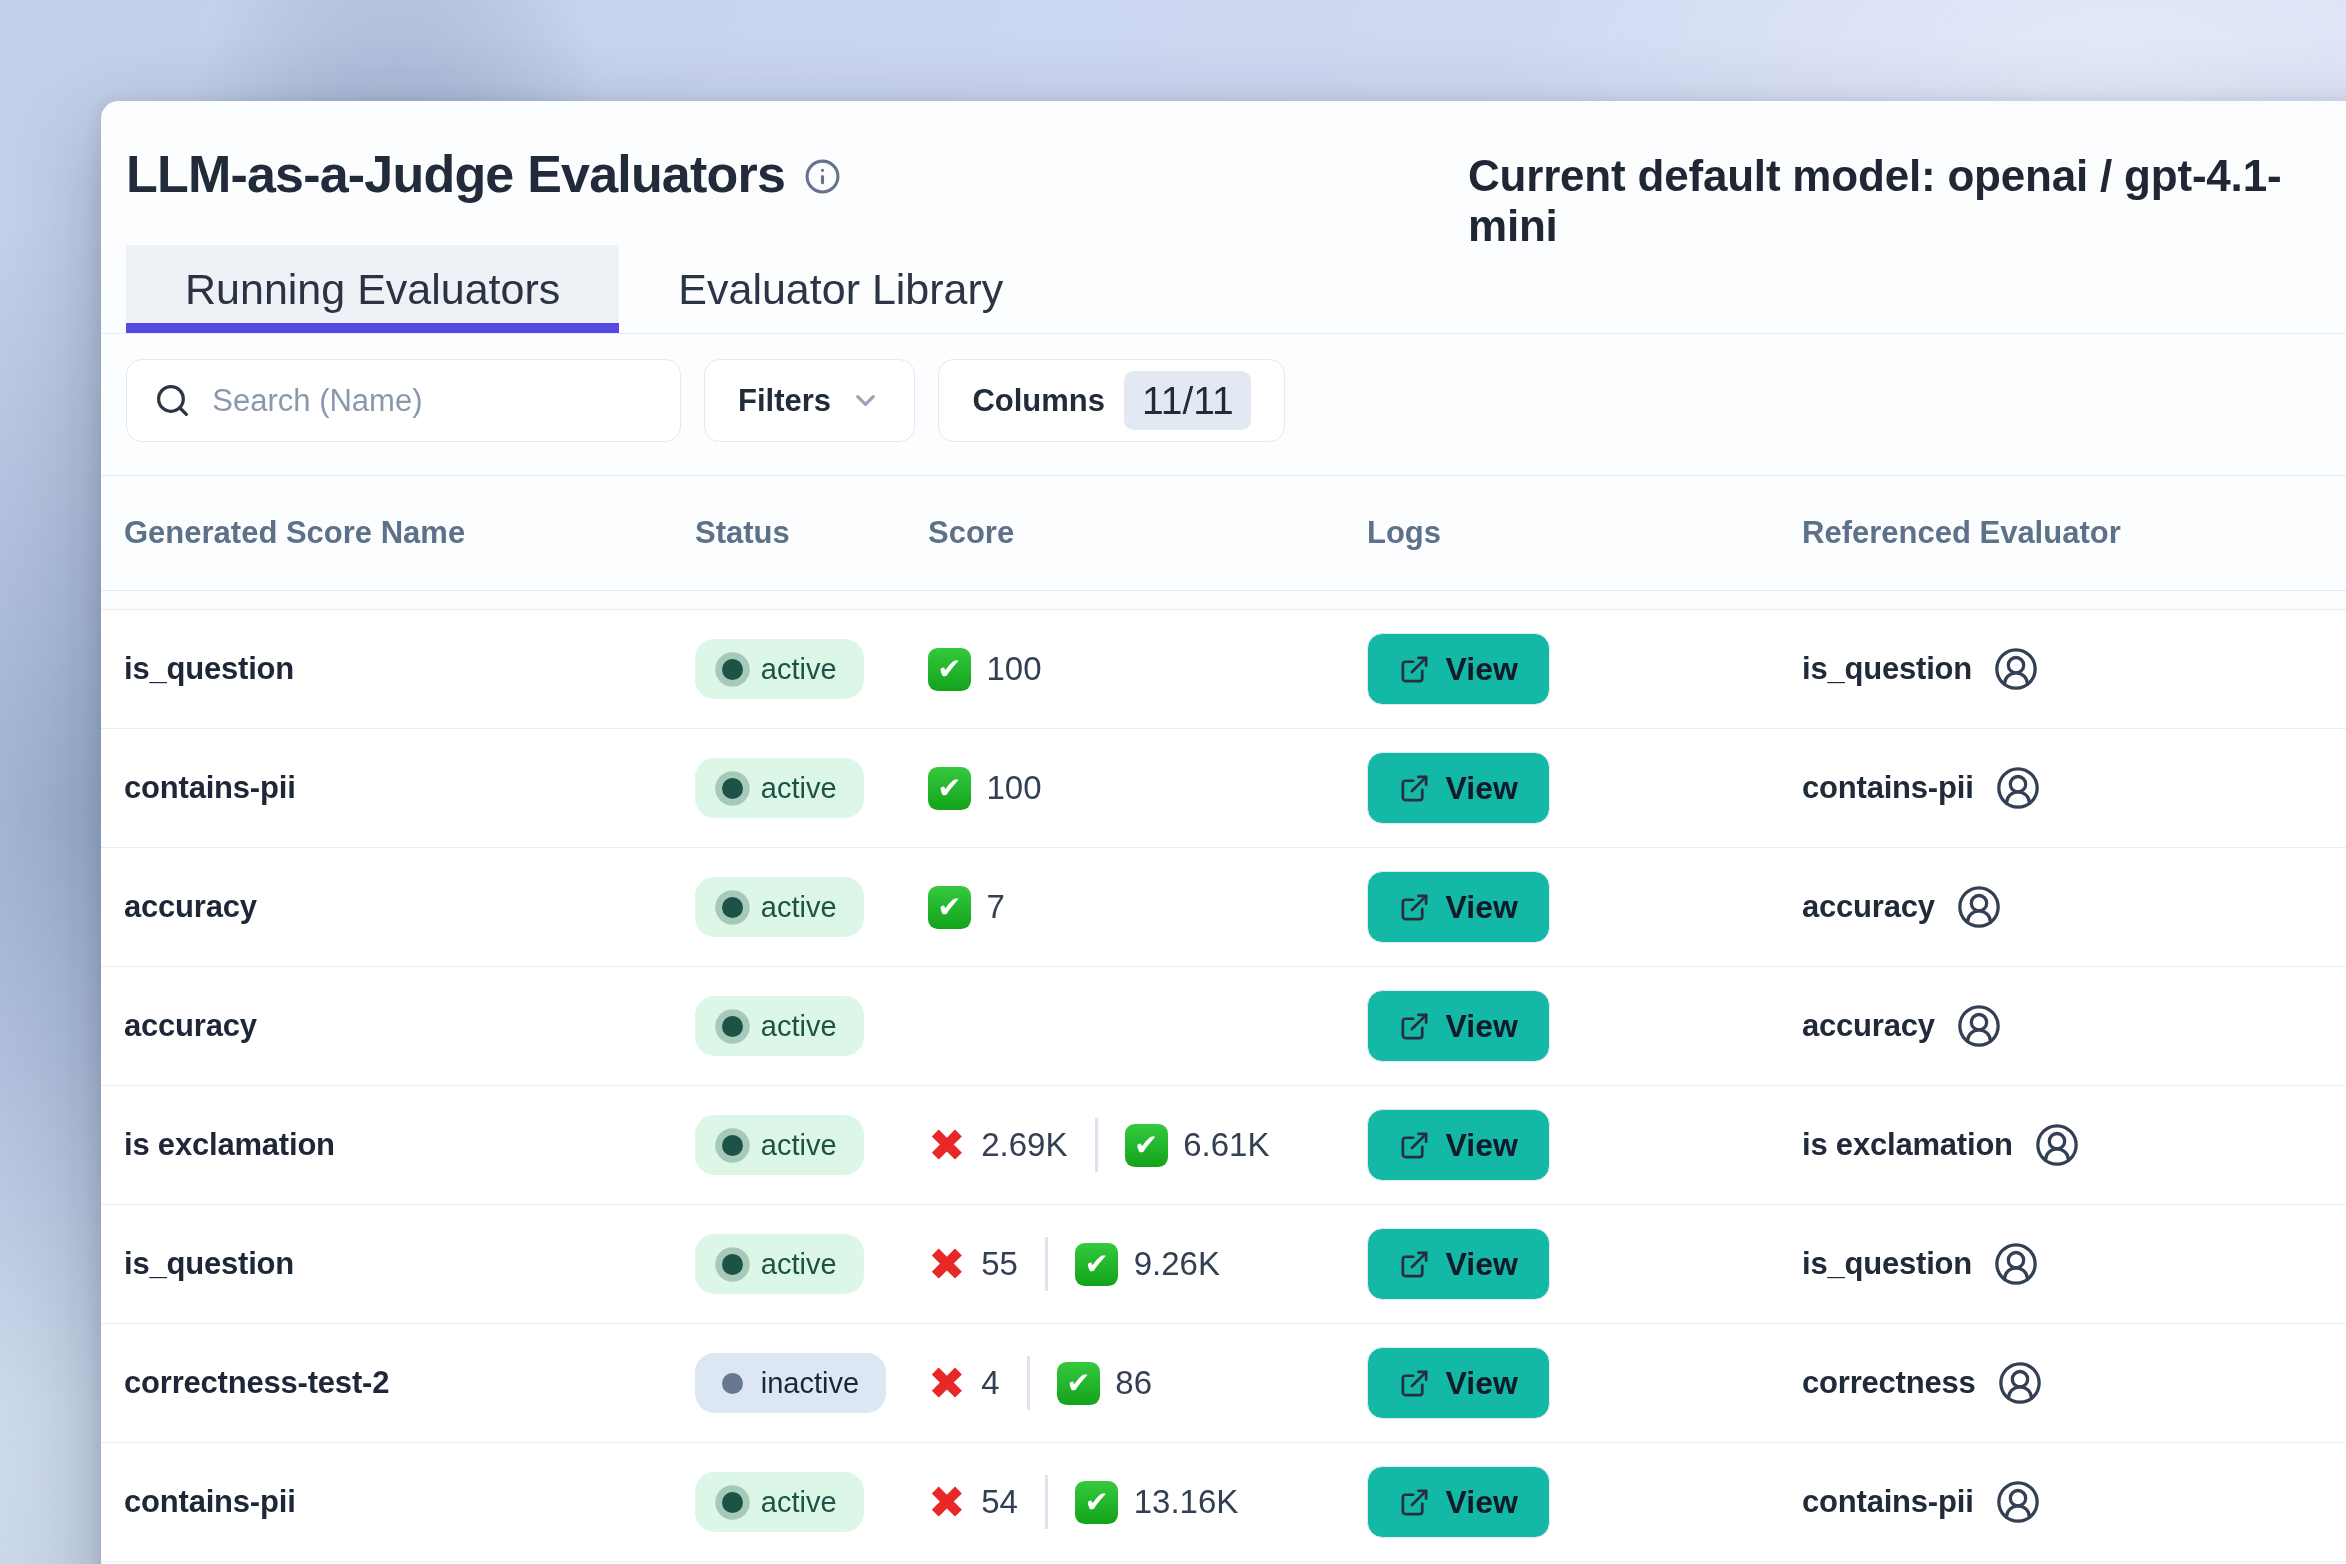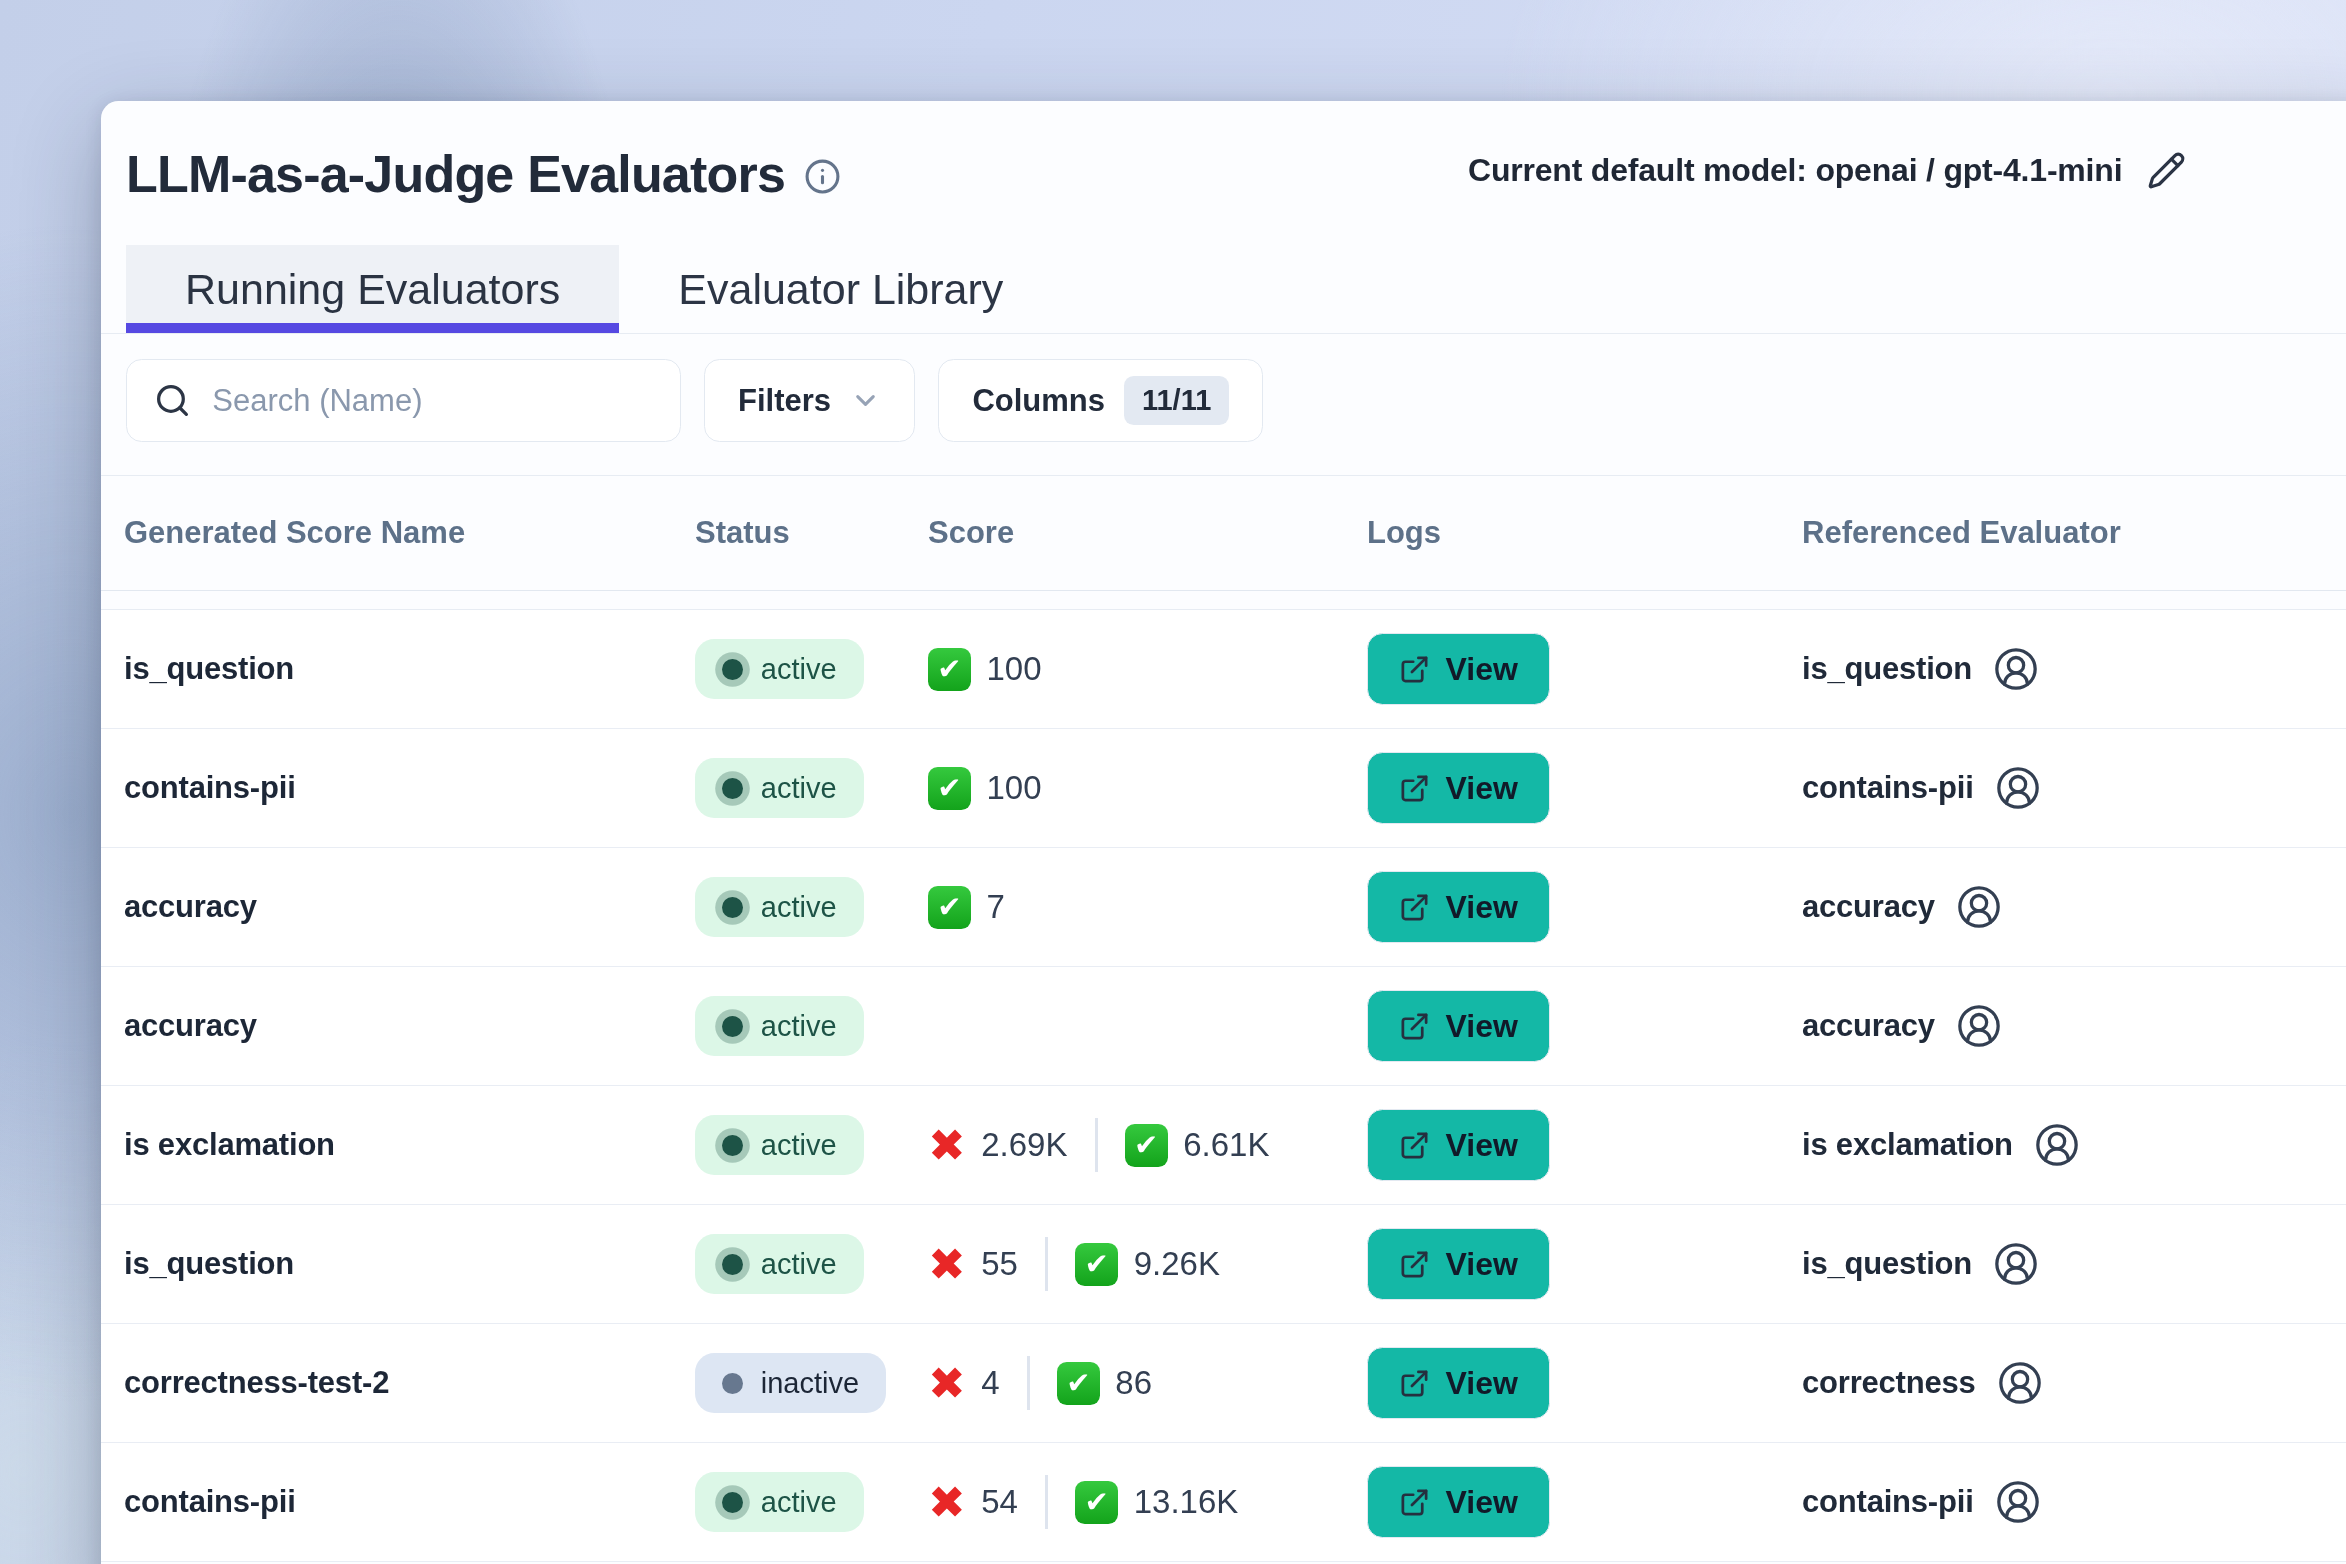--- a/index.html
+++ b/index.html
@@ -19,36 +19,36 @@
     background:#fcfdff; border-radius:17.5px;
     box-shadow:0 29px 87px rgba(23,37,60,.30), 0 3.9px 17.5px rgba(23,37,60,.12);
     overflow:hidden;
   }
   
   .card-header { position:relative; padding:43px 0 0 25px; height:144px; }
   .title-wrap { display:flex; align-items:center; gap:19.4px; }
   .page-title { font-size:52px; font-weight:700; letter-spacing:-0.8px; color:#222b3a; }
   .info-icon { width:37px; height:37px; color:#64748b; margin-top:5.8px; }
   .model-wrap { position:absolute; left:1367px; top:50px; display:flex; align-items:center; gap:25px; }
-  .model-text { font-size:32px; font-weight:600; color:#1f2735; letter-spacing:-0.2px; }
+  .model-text { font-size:44px; font-weight:600; color:#1f2735; letter-spacing:-0.2px; }
   .pencil-icon { width:39px; height:39px; color:#2b3445; }
   
   .tabs { display:flex; margin-top:0; padding-left:25px; height:89px; border-bottom:1.9px solid #e7ecf3; }
   .tab { position:relative; display:flex; align-items:center; padding:0 59px; font-size:43px; font-weight:400; color:#2c3545; cursor:default; }
   .tab.active { background:#eef1f6; color:#2a3342; }
   .tab.active::after { content:""; position:absolute; left:0; right:0; bottom:0; height:9.7px; background:#5649e2; }
   
   .toolbar { display:flex; gap:23px; padding:25px 0 33px 25px; border-bottom:1.9px solid #e7ecf3; }
   .search-box { display:flex; align-items:center; gap:21.3px; width:555px; height:83px; padding:4px 27px; border:1.9px solid #e3e9f1; border-radius:15.5px; background:#fff; }
   .search-icon { width:37px; height:37px; color:#2c3545; flex:none; }
   .search-box input { border:none; outline:none; width:100%; font-family:inherit; font-size:31px; color:#222b3a; background:transparent; }
   .search-box input::placeholder { color:#8a98ad; }
   .btn { display:flex; align-items:center; gap:19.4px; height:83px; padding:0 33px; border:1.9px solid #e3e9f1; border-radius:15.5px; background:#fff; font-size:31px; font-weight:600; color:#222b3a; }
   .chevron-icon { width:31px; height:31px; color:#97a3b6; }
-  .count-badge { background:#e3e9f2; border-radius:9.7px; padding:7.8px 17.5px; font-size:29px; font-weight:700; color:#222b3a; }
+  .count-badge { background:#e3e9f2; border-radius:9.7px; padding:7.8px 17.5px; font-size:39px; font-weight:400; color:#222b3a; }
   
   .grid-row { display:grid; grid-template-columns:571px 233px 439px 435px 1fr; align-items:center; padding-left:23px; }
   .thead { height:115px; color:#5d7189; font-size:31px; font-weight:600; border-bottom:1.9px solid #e2e8f0; }
   .sliver-row { height:19.4px; border-bottom:1.9px solid #e7ecf3; }
   .trow { height:119px; border-bottom:1.9px solid #e9edf4; background:#fff; }
   .score-name { font-size:31px; font-weight:700; color:#1d2737; letter-spacing:-0.2px; }
   
   .status-badge { display:inline-flex; align-items:center; gap:17.5px; padding:13.6px 27px; border-radius:19.4px; font-size:29px; font-weight:500; width:max-content; }
   .status-badge .dot { width:21.3px; height:21.3px; border-radius:50%; flex:none; }
   .status-badge.active { background:#dcf7e7; color:#1d5346; }

